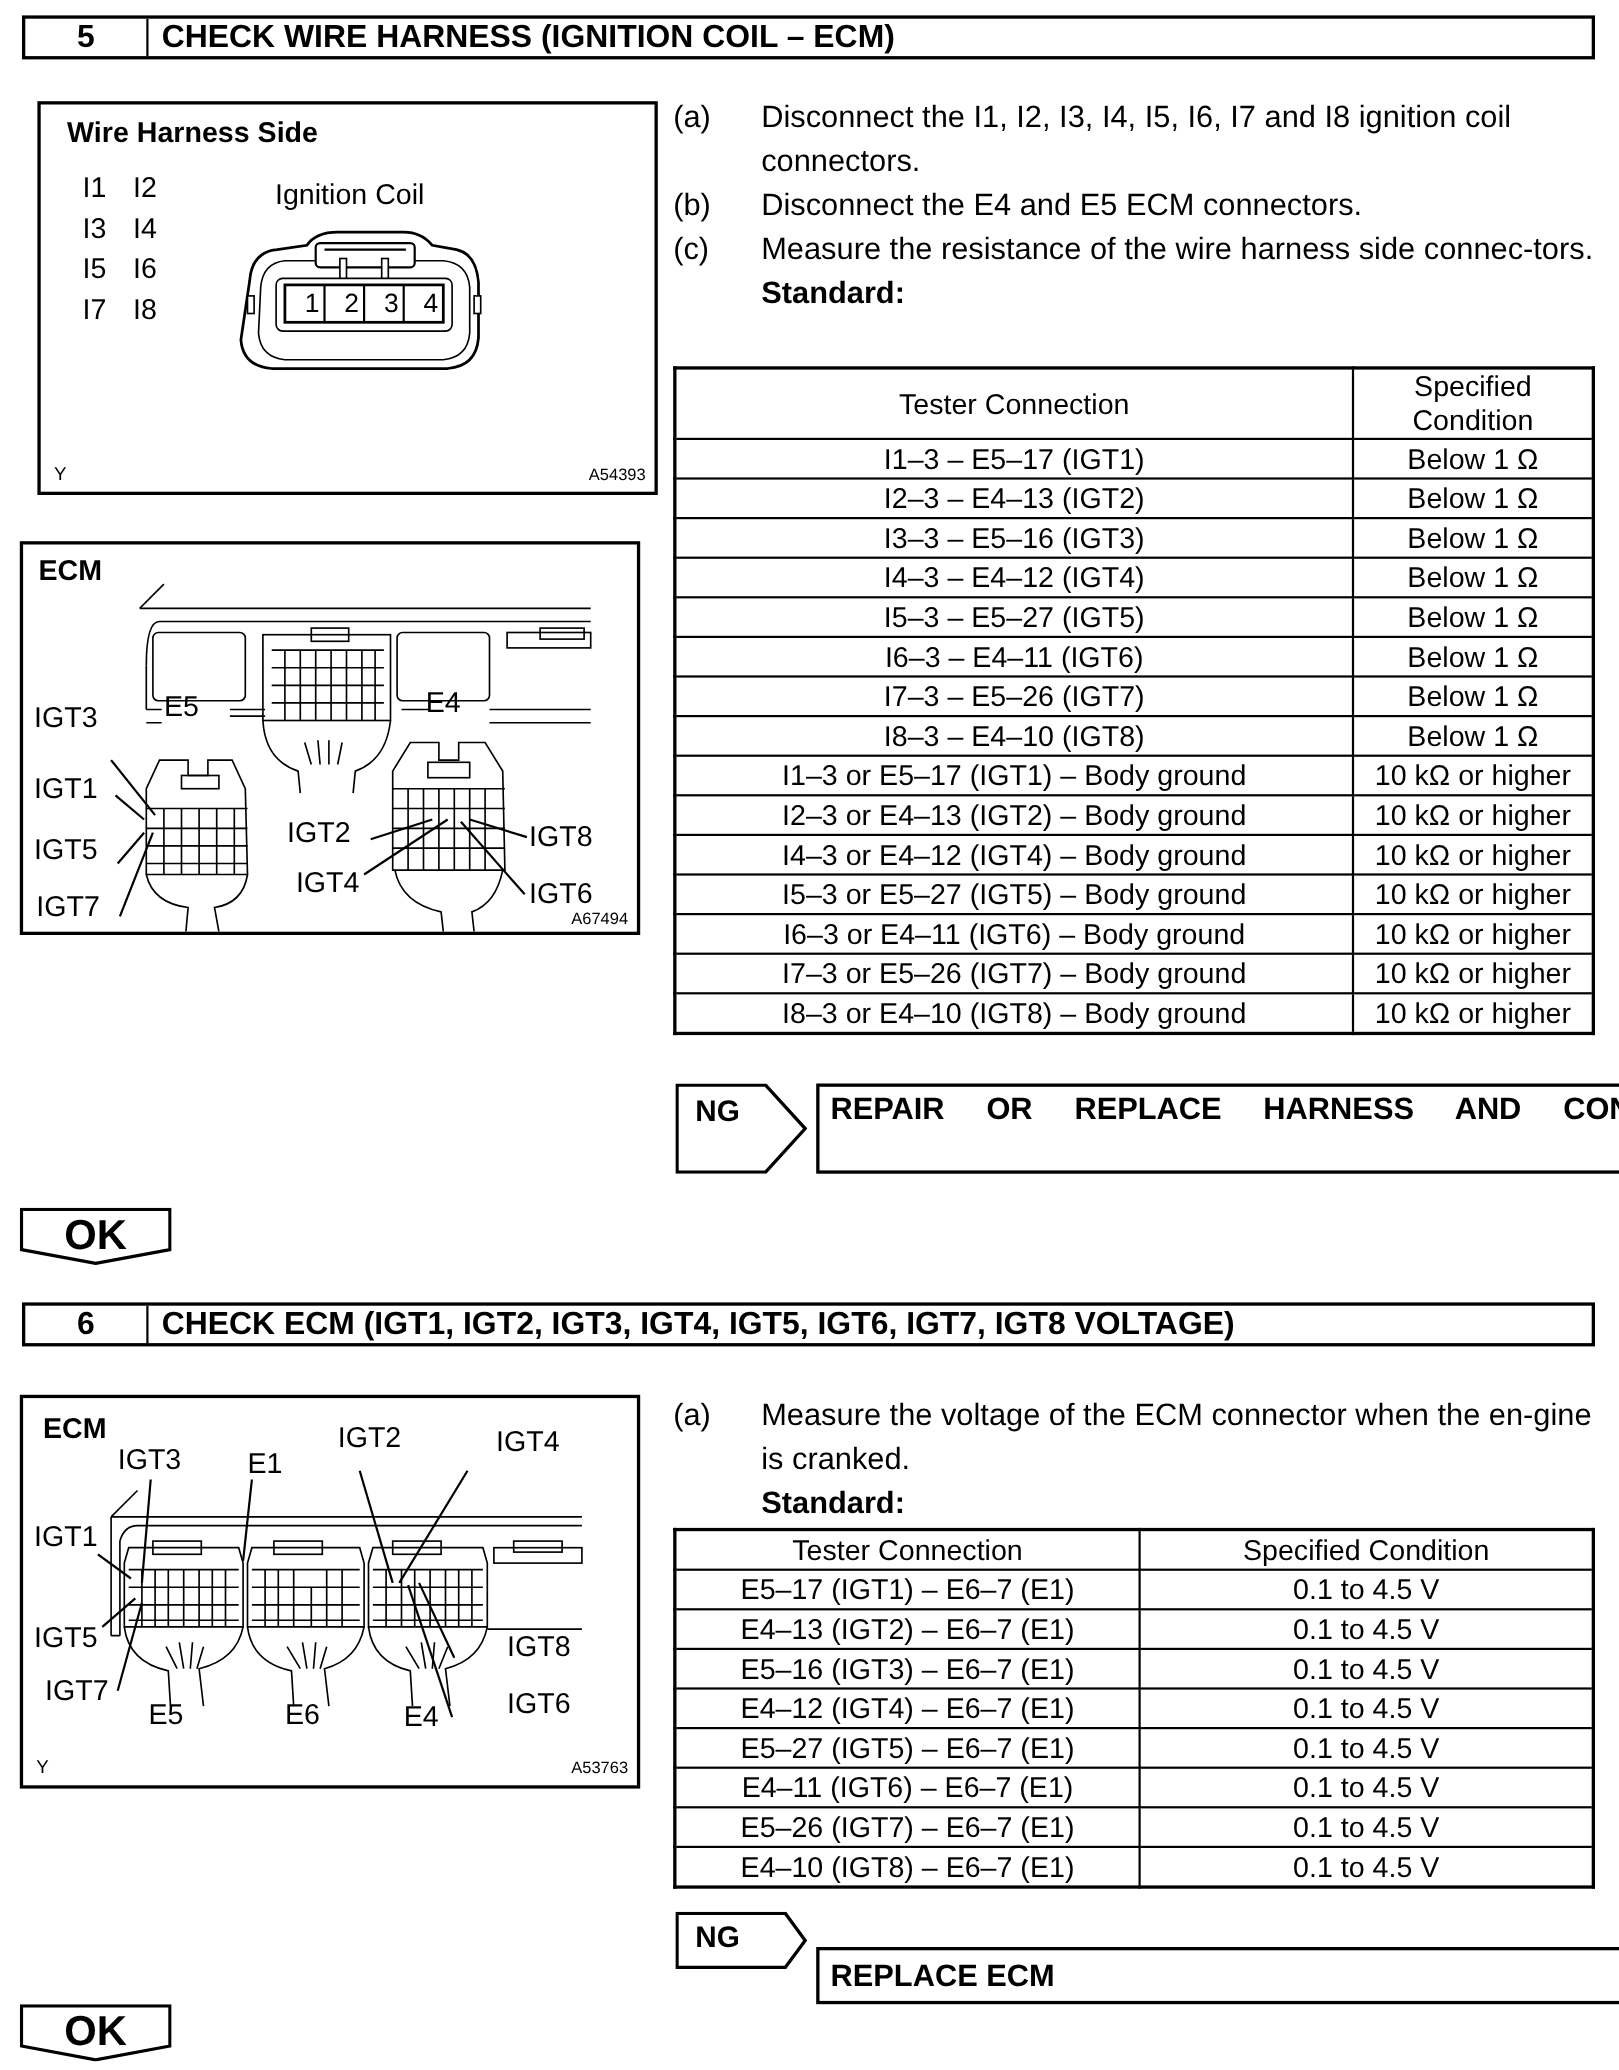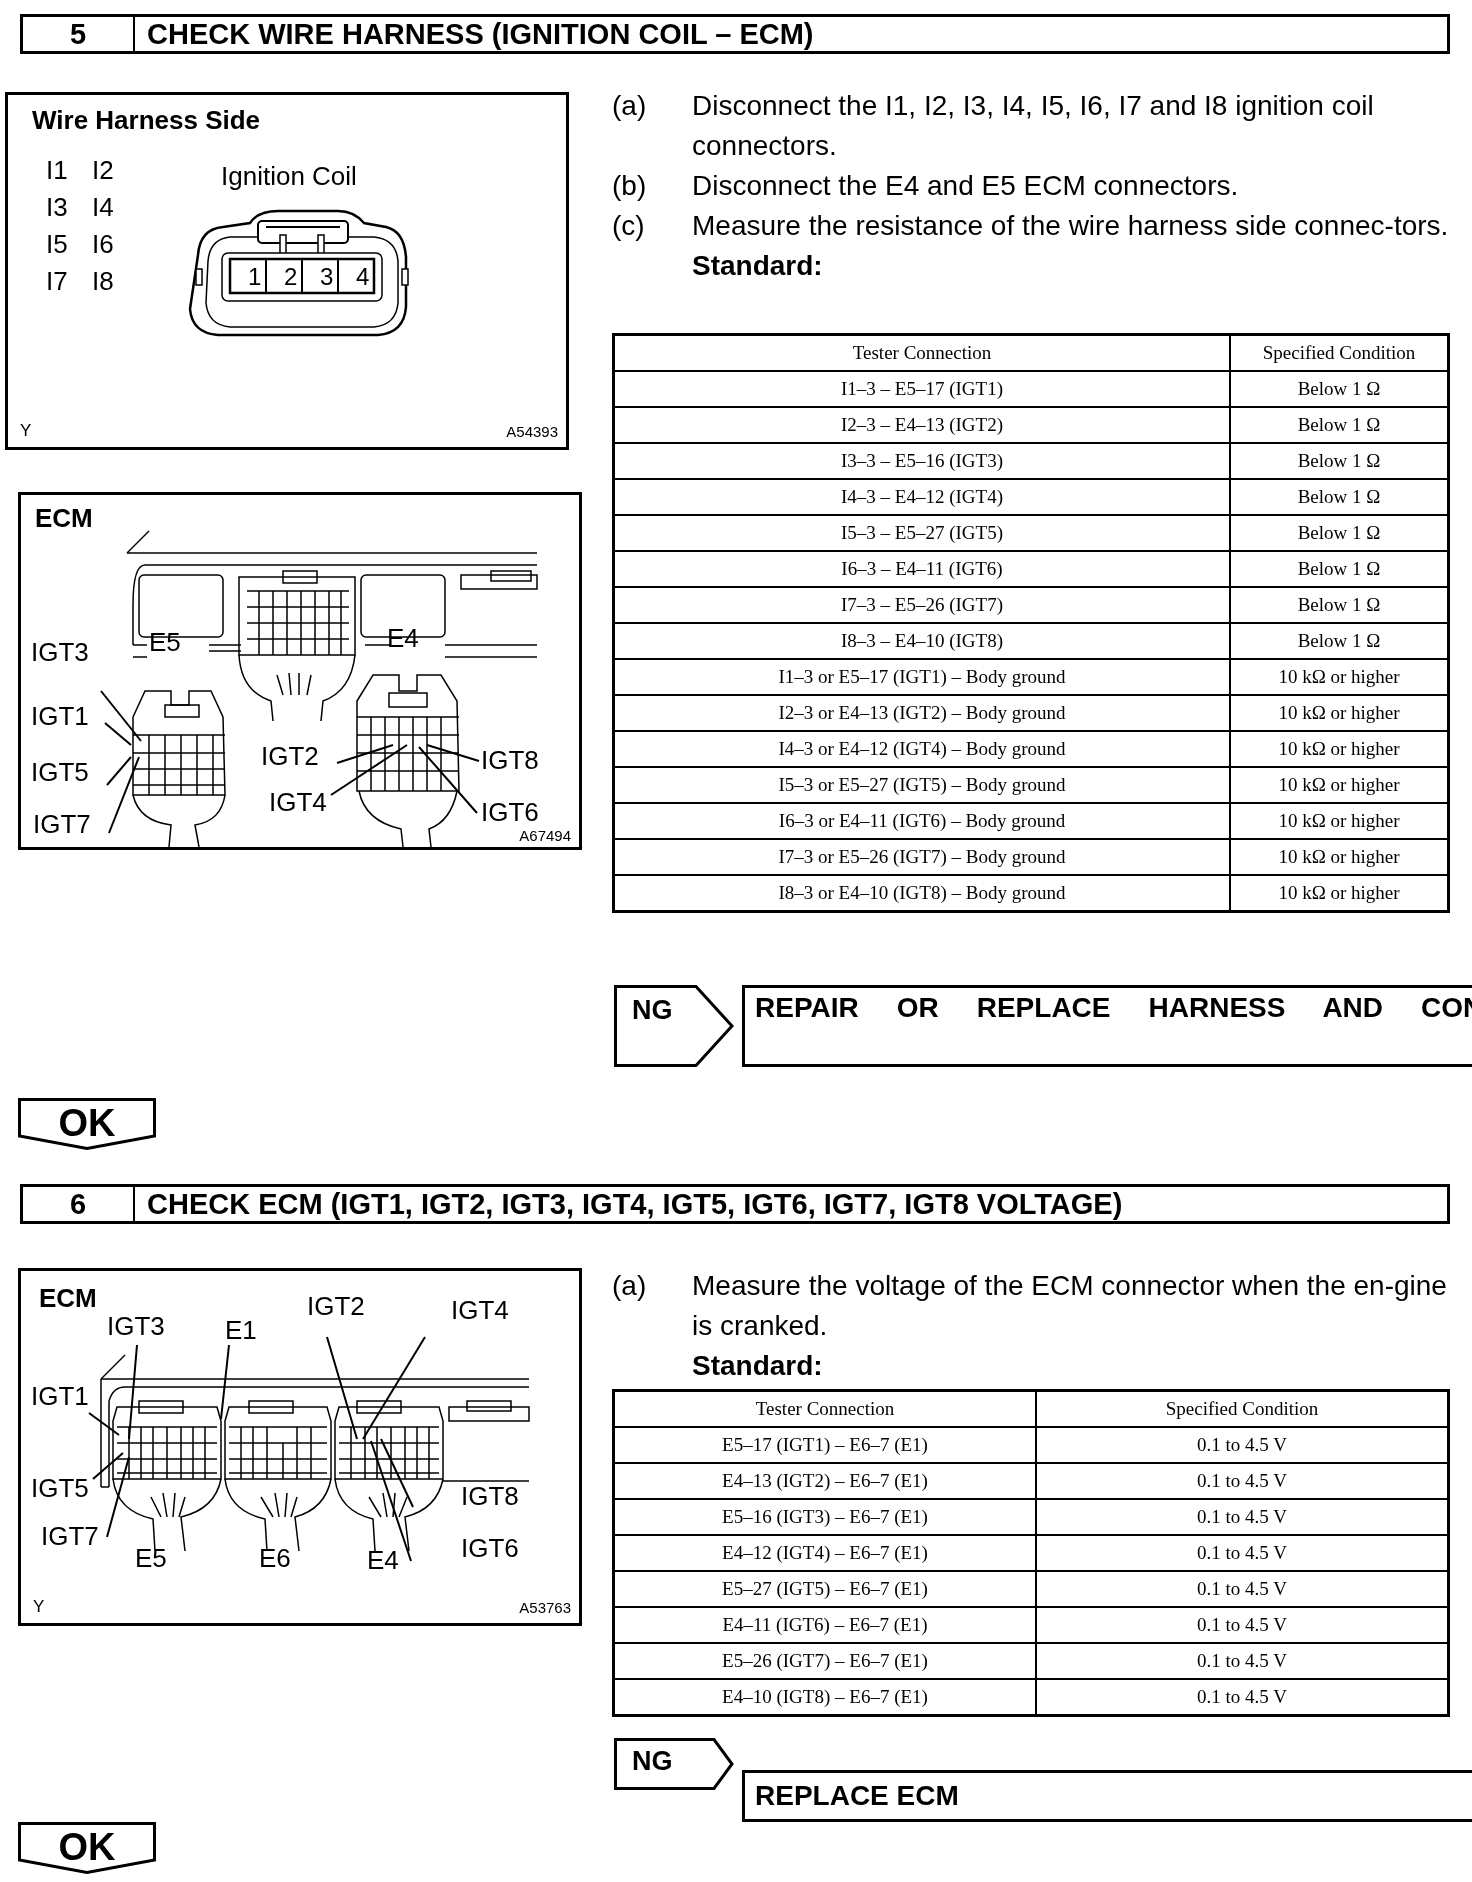--- a/index.html
+++ b/index.html
@@ -15,21 +15,21 @@
   .fig { position:absolute; border:3px solid #000; box-sizing:border-box; background:#fff; }
   .fig-title { position:absolute; font-weight:bold; font-size:26px; }
   .fig-id { position:absolute; font-size:15px; }
   .lbl { position:absolute; font-size:26px; white-space:nowrap; }
   .lbl-s { position:absolute; font-size:24px; white-space:nowrap; }
   .instr { position:absolute; left:612px; width:842px; font-size:28px; line-height:40px; }
   .instr-row { display:flex; }
   .instr-key { width:80px; flex:none; }
   .instr-text { flex:1; }
   .standard { font-weight:bold; font-size:28px; margin-left:80px; }
-  table.spec { position:absolute; border-collapse:collapse; font-size:19px;font-family:Liberation Serif, serif; }
+  table.spec { position:absolute; border-collapse:collapse; font-size:26px; }
   table.spec td, table.spec th { border:2px solid #000; text-align:center; font-weight:normal;
                  padding:0; height:34px; }
   table.spec { border:3px solid #000; }
   .ng-wrap { position:absolute; left:614px; height:82px; width:1000px; }
   .ng-arrow { position:absolute; left:0; top:0; width:120px; height:82px; }
   .ng-label { position:absolute; left:18px; top:10px; font-weight:bold; font-size:27px; }
   .ng-action { position:absolute; left:128px; top:0; right:0; height:82px; border:3px solid #000;
                box-sizing:border-box; padding:4px 10px; font-weight:bold; font-size:28px;
                line-height:32px; text-align:justify; text-align-last:justify; }
   .ng-action.single { text-align-last:left; display:flex; align-items:center;margin-top:32px; }
@@ -38,21 +38,21 @@
               font-weight:bold; font-size:38px; }
 </style>
 </head>
 <body>
 
 <div class="step-header" style="top:14px;">
   <div class="step-num">5</div>
   <div class="step-title">CHECK WIRE HARNESS (IGNITION COIL – ECM)</div>
 </div>
 
-<div class="fig" style="left:5px; top:92px; width:564px; height:358px;">
+<div class="fig" style="left:34px; top:92px; width:564px; height:358px;">
   <div class="fig-title" style="left:24px; top:10px;">Wire Harness Side</div>
   <div class="lbl" style="left:38px; top:60px;">I1</div>
   <div class="lbl" style="left:84px; top:60px;">I2</div>
   <div class="lbl" style="left:38px; top:97px;">I3</div>
   <div class="lbl" style="left:84px; top:97px;">I4</div>
   <div class="lbl" style="left:38px; top:134px;">I5</div>
   <div class="lbl" style="left:84px; top:134px;">I6</div>
   <div class="lbl" style="left:38px; top:171px;">I7</div>
   <div class="lbl" style="left:84px; top:171px;">I8</div>
   <div class="lbl" style="left:213px; top:66px;">Ignition Coil</div>

